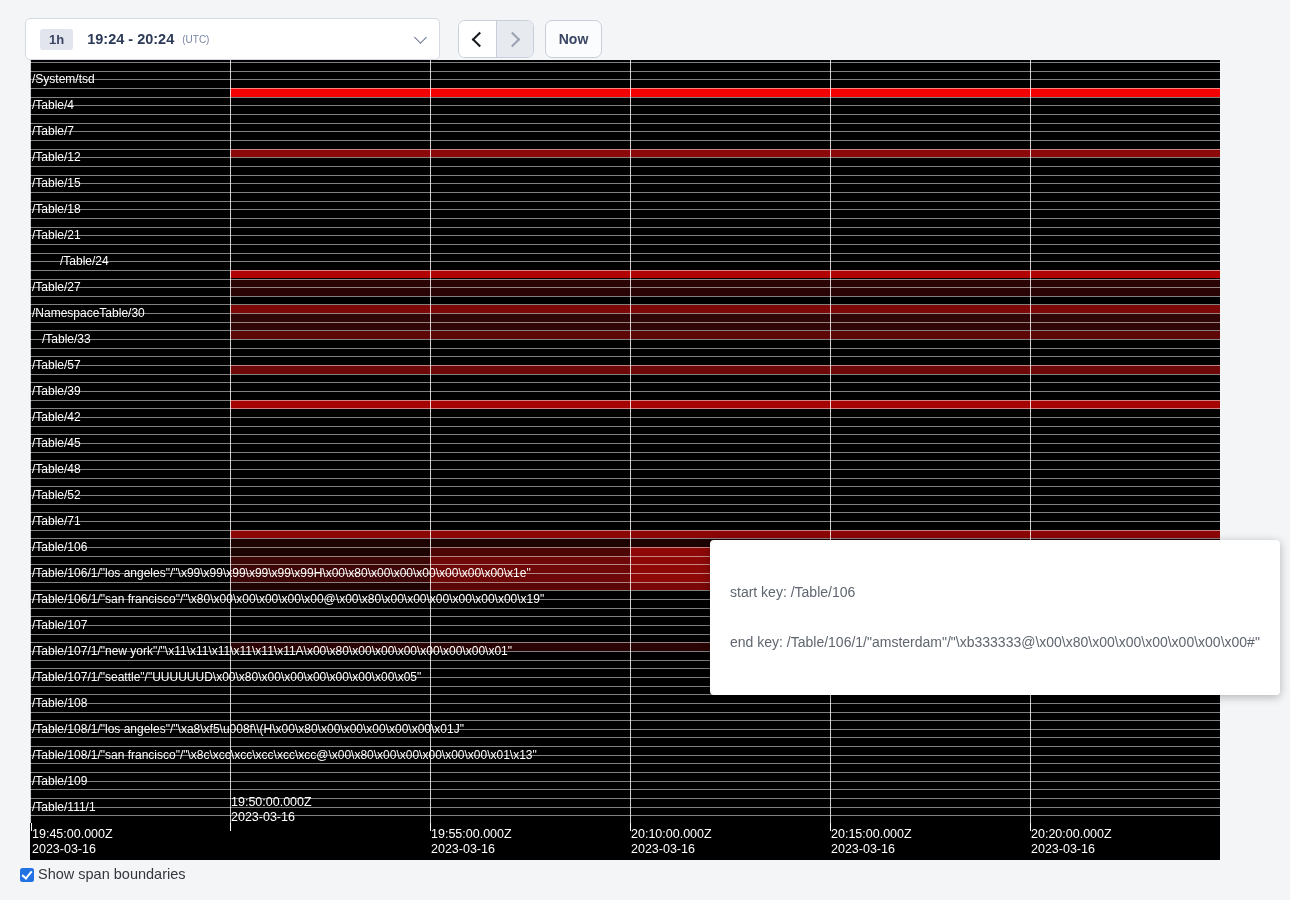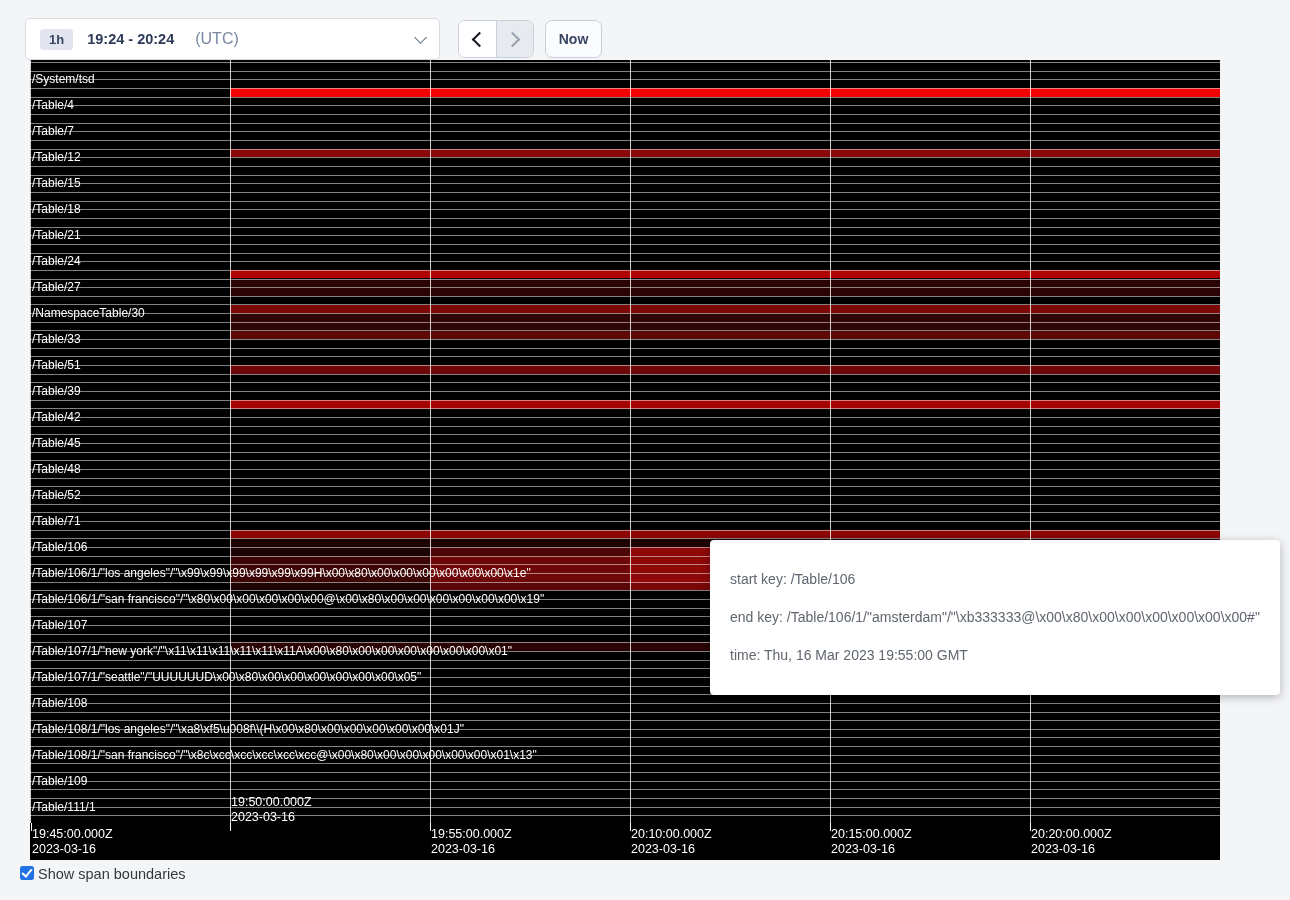--- a/index.html
+++ b/index.html
@@ -16,21 +16,21 @@
     position:absolute;left:25px;top:18px;width:415px;height:42px;
     background:#ffffff;border:1px solid #d6dae3;border-radius:5px;
     box-sizing:border-box;display:flex;align-items:center;padding:0 14px;
     cursor:pointer;
   }
   .range-badge{
     background:#e2e5ee;color:#3a4664;font-size:13px;font-weight:bold;
     border-radius:3px;padding:4px 9px;margin-right:14px;line-height:1;
   }
   .range-text{font-size:14.5px;font-weight:bold;color:#2c3a57;}
-  .range-zone{font-size:16px;font-weight:normal;color:#7a87a3;margin-left:21px;}
+  .range-zone{font-size:10px;font-weight:normal;color:#7a87a3;margin-left:8px;}
   .selector-spacer{flex:1;}
   .chev{display:inline-block;box-sizing:border-box;}
   .chev-down-sm{
     width:9px;height:9px;border-right:1.6px solid #5f6c87;border-bottom:1.6px solid #5f6c87;
     transform:rotate(45deg);margin-top:-4px;
   }
   .nav-group{
     position:absolute;left:458px;top:20px;width:76px;height:38px;
     border:1px solid #c9cedb;border-radius:7px;box-sizing:border-box;
     display:flex;overflow:hidden;background:#ffffff;
@@ -78,21 +78,21 @@
     box-shadow:0 2px 10px rgba(0,0,0,0.28);
     padding:10px 8px 10px 20px;
     display:flex;flex-direction:column;justify-content:space-evenly;
     z-index:5;
   }
   .kv-tooltip div{
     color:#5f666f;font-size:14px;line-height:17px;white-space:nowrap;
   }
 
   
-  .footer-row{position:absolute;left:20px;top:866px;display:flex;align-items:flex-start;}
+  .footer-row{position:absolute;left:20px;top:866px;display:flex;align-items:flex-end;}
   .checkbox{
     width:14px;height:14px;border-radius:2.5px;background:#2173e3;
     display:inline-flex;align-items:center;justify-content:center;
     cursor:pointer;flex:0 0 auto;
   }
   .checkmark{
     width:4px;height:8px;border-right:2px solid #ffffff;border-bottom:2px solid #ffffff;
     transform:rotate(40deg);margin-top:-2px;
   }
   .checkbox-label{font-size:14.5px;color:#33373d;margin-left:4px;}
@@ -267,25 +267,25 @@
         <div>20:20:00.000Z</div>
         <div>2023-03-16</div>
       </div>
       <div class="rowlabel" style="top: 19.32px;">/System/tsd</div>
       <div class="rowlabel" style="top: 45.3px; text-align: center;">/Table/4</div>
       <div class="rowlabel" style="top: 71.28px;">/Table/7</div>
       <div class="rowlabel" style="top: 97.26px;">/Table/12</div>
       <div class="rowlabel" style="top: 123.24px;">/Table/15</div>
       <div class="rowlabel" style="top: 149.22px;">/Table/18</div>
       <div class="rowlabel" style="top: 175.2px;">/Table/21</div>
-      <div class="rowlabel" style="top: 201.18px;">/Table/24</div>
+      <div class="rowlabel" style="top: 201.18px; padding-left: 28px;">/Table/24</div>
       <div class="rowlabel" style="top: 227.16px;">/Table/27</div>
       <div class="rowlabel" style="top: 253.14px;">/NamespaceTable/30</div>
-      <div class="rowlabel" style="top: 279.12px;">/Table/33</div>
-      <div class="rowlabel" style="top: 305.1px;">/Table/51</div>
+      <div class="rowlabel" style="top: 279.12px; margin-left: 10px;">/Table/33</div>
+      <div class="rowlabel" style="top: 305.1px;">/Table/57</div>
       <div class="rowlabel" style="top: 331.08px;">/Table/39</div>
       <div class="rowlabel" style="top: 357.06px;">/Table/42</div>
       <div class="rowlabel" style="top: 383.04px;">/Table/45</div>
       <div class="rowlabel" style="top: 409.02px;">/Table/48</div>
       <div class="rowlabel" style="top: 435px;">/Table/52</div>
       <div class="rowlabel" style="top: 460.98px;">/Table/71</div>
       <div class="rowlabel" style="top: 486.96px;">/Table/106</div>
       <div class="rowlabel" style="top: 512.94px;">/Table/106/1/"los angeles"/"\x99\x99\x99\x99\x99\x99H\x00\x80\x00\x00\x00\x00\x00\x00\x1e"</div>
       <div class="rowlabel" style="top: 538.92px;">/Table/106/1/"san francisco"/"\x80\x00\x00\x00\x00\x00@\x00\x80\x00\x00\x00\x00\x00\x00\x19"</div>
       <div class="rowlabel" style="top: 564.9px;">/Table/107</div>
@@ -294,21 +294,20 @@
       <div class="rowlabel" style="top: 642.84px;">/Table/108</div>
       <div class="rowlabel" style="top: 668.82px;">/Table/108/1/"los angeles"/"\xa8\xf5\u008f\\(H\x00\x80\x00\x00\x00\x00\x00\x01J"</div>
       <div class="rowlabel" style="top: 694.8px;">/Table/108/1/"san francisco"/"\x8c\xcc\xcc\xcc\xcc\xcc@\x00\x80\x00\x00\x00\x00\x00\x01\x13"</div>
       <div class="rowlabel" style="top: 720.78px;">/Table/109</div>
       <div class="rowlabel" style="top: 746.76px;">/Table/111/1</div>
     </div>
 
   <div class="kv-tooltip">
     <div>start key: /Table/106</div>
     <div>end key: /Table/106/1/"amsterdam"/"\xb333333@\x00\x80\x00\x00\x00\x00\x00\x00#"</div>
-    <div>time: Thu, 16 Mar 2023 19:55:00 GMT</div>
   </div>
 
   <div class="footer-row">
     <span class="checkbox">
       <span class="checkmark"></span>
     </span>
     <span class="checkbox-label">Show span boundaries</span>
   </div>
 
 </div>

